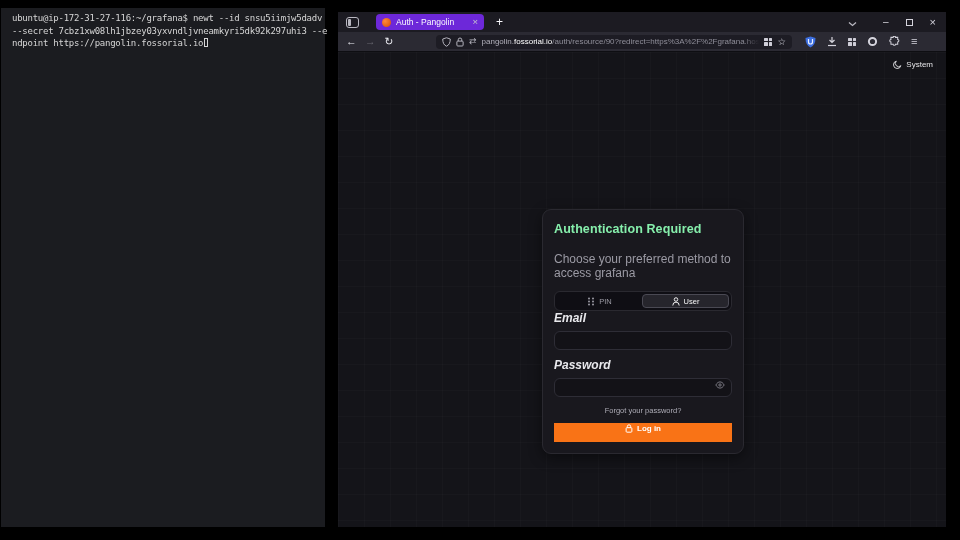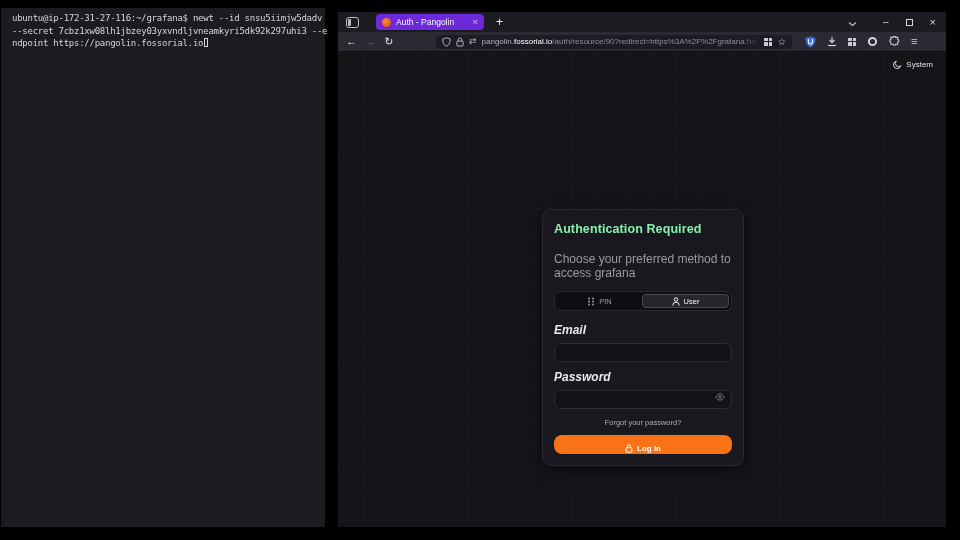--- a/index.html
+++ b/index.html
@@ -101,41 +101,41 @@
 
   .card {
     position:absolute; left:204px; top:157px; width:202px;
     background:#19181e; border:1px solid #2a2930; border-radius:9px;
     padding:11px; box-shadow:0 4px 14px rgba(0,0,0,0.45);
   }
   .card-title { font-size:12.5px; font-weight:bold; color:#86efac; margin:1px 0 16px; letter-spacing:0.1px; }
   .card-sub { font-size:12px; color:#9b9aa4; margin-bottom:11px; }
   .method-tabs {
     height:20px; background:#0f0e14; border:1px solid #2a2930; border-radius:6px;
-    display:flex; padding:2px; margin-bottom:12px;
+    display:flex; padding:2px; margin-bottom:0;
   }
   .method-tab {
     flex:1; display:flex; align-items:center; justify-content:center; gap:4px;
     font-size:7.5px; color:#9b9aa4; border-radius:4px;
   }
   .method-tab.active { background:#26252c; border:1px solid #4a4953; color:#f7f7f8; }
   .field-label { font-size:12px; color:#e8e8ec; font-weight:bold; margin-bottom:4px;font-style:italic; }
   .field-wrap { position:relative; }
   .text-input {
     width:100%; height:19px; background:#131217; border:1px solid #2e2d36;
     border-radius:6px; color:#fff; font-size:8px; padding:0 7px; outline:none;
     font-family:"Liberation Sans", sans-serif;
   }
   .email-wrap { margin-bottom:8px; }
   .eye-btn { position:absolute; right:7px; top:5px; line-height:0; }
   .forgot { text-align:center; font-size:7.5px; color:#aeadb7; margin:9px 0 8px; }
   .login-btn {
-    width:100%; height:19px; border:none; border-radius:8px;
+    width:100%; height:19px; border:none; border-radius:0;
     background:#f97316; color:#fff; font-size:8px; font-weight:bold;
-    display:flex; align-items:flex-end; justify-content:center; gap:4px;
+    display:flex; align-items:flex-start; justify-content:center; gap:4px;
     font-family:"Liberation Sans", sans-serif;
   }
 </style>
 </head>
 <body>
 
 <div class="terminal">
   <div class="term-line">ubuntu@ip-172-31-27-116:~/grafana$ newt --id snsu5iimjw5dadv</div>
   <div class="term-line">--secret 7cbz1xw08lh1jbzey03yxvndljvneamkyri5dk92k297uhi3 --e</div>
   <div class="term-line"><span>ndpoint https://pangolin.fossorial.io</span><span class="term-cursor"></span></div>

